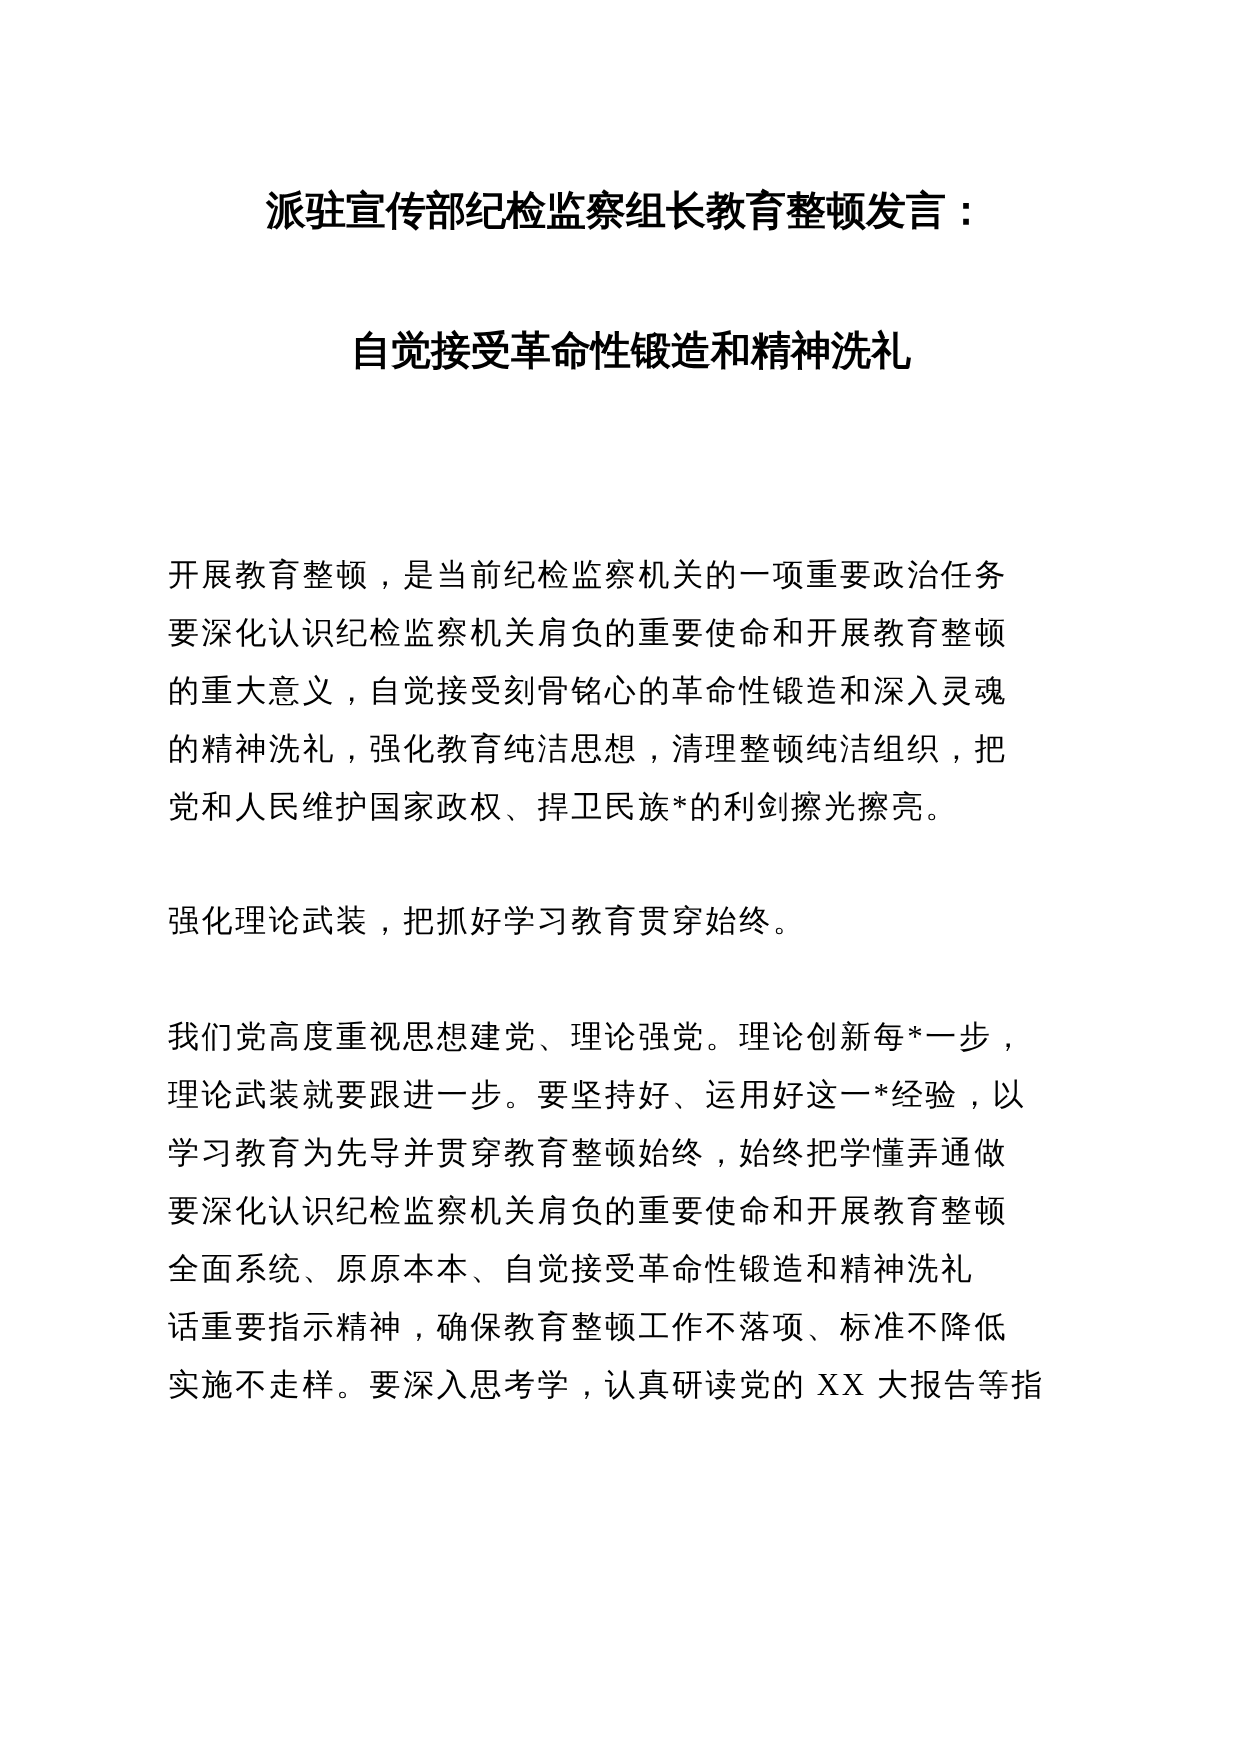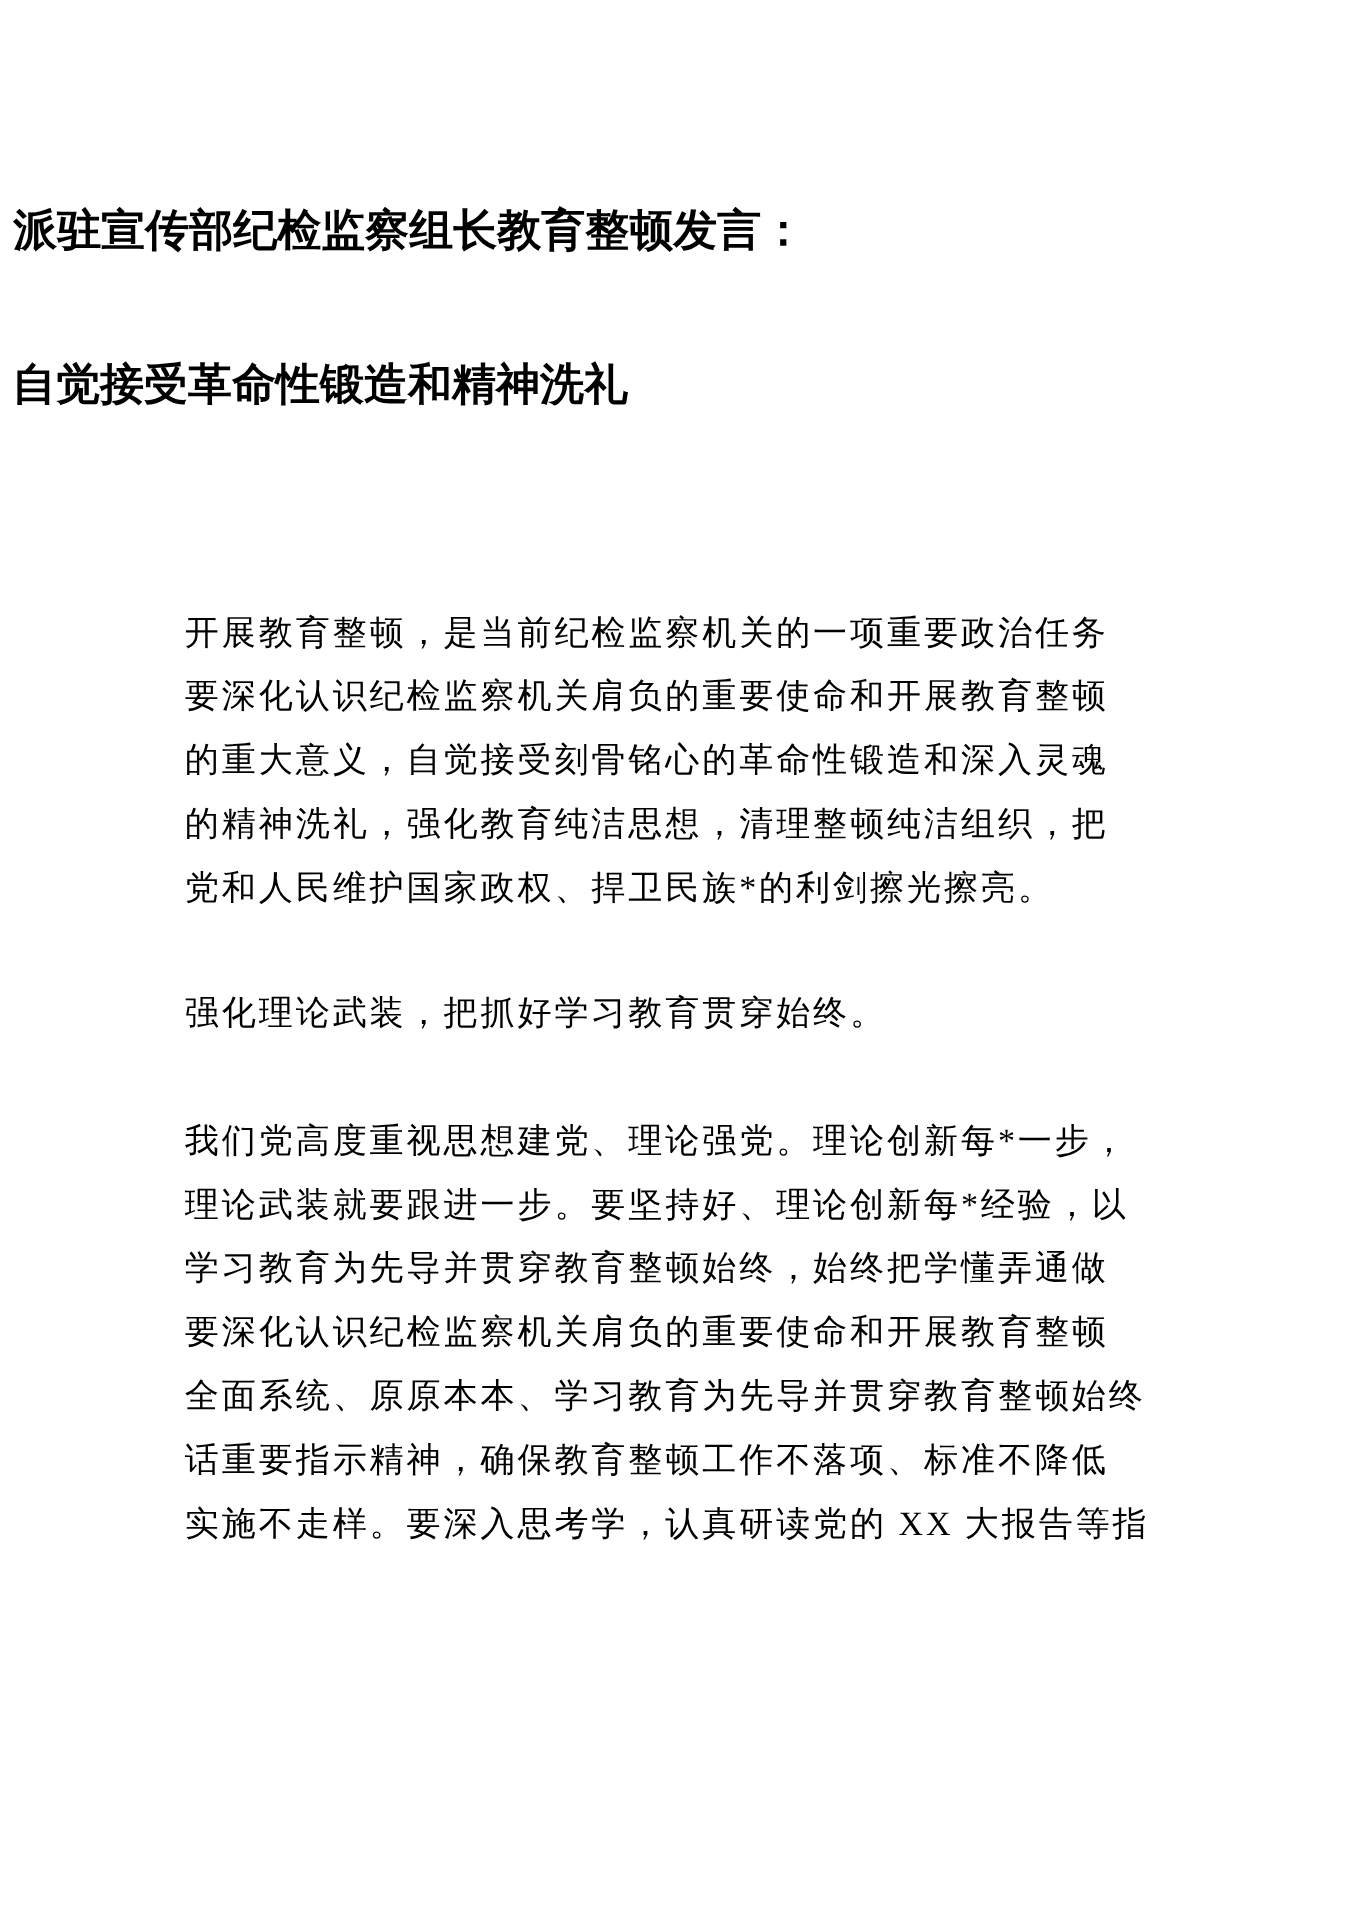--- a/index.html
+++ b/index.html
@@ -20,21 +20,21 @@
       left: 0;
       top: 0;
       width: 1240px;
       height: 1754px;
       background: #ffffff;
     }
     .title {
       position: absolute;
       left: 0;
       width: 1240px;
-      text-align: left;
+      text-align: center;
       font-weight: bold;
       font-size: 40px;
       line-height: 48px;
       letter-spacing: 0px;
       white-space: nowrap;
     }
     .title.line1 {
       top: 186px;
       left: 0;
       padding-left: 12px;
@@ -77,21 +77,21 @@
     <span class="body-line">的精神洗礼，强化教育纯洁思想，清理整顿纯洁组织，把</span>
     <span class="body-line">党和人民维护国家政权、捍卫民族*的利剑擦光擦亮。</span>
   </div>
 
   <div class="body-block para2">
     <span class="body-line">强化理论武装，把抓好学习教育贯穿始终。</span>
   </div>
 
   <div class="body-block para3">
     <span class="body-line">我们党高度重视思想建党、理论强党。理论创新每*一步，</span>
-    <span class="body-line">理论武装就要跟进一步。要坚持好、理论创新每*经验，以</span>
+    <span class="body-line">理论武装就要跟进一步。要坚持好、运用好这一*经验，以</span>
     <span class="body-line">学习教育为先导并贯穿教育整顿始终，始终把学懂弄通做</span>
     <span class="body-line">要深化认识纪检监察机关肩负的重要使命和开展教育整顿</span>
-    <span class="body-line">全面系统、原原本本、学习教育为先导并贯穿教育整顿始终</span>
+    <span class="body-line">全面系统、原原本本、自觉接受革命性锻造和精神洗礼</span>
     <span class="body-line">话重要指示精神，确保教育整顿工作不落项、标准不降低</span>
     <span class="body-line">实施不走样。要深入思考学，认真研读党的 XX 大报告等指</span>
   </div>
 
 </div>
 
 </body></html>

